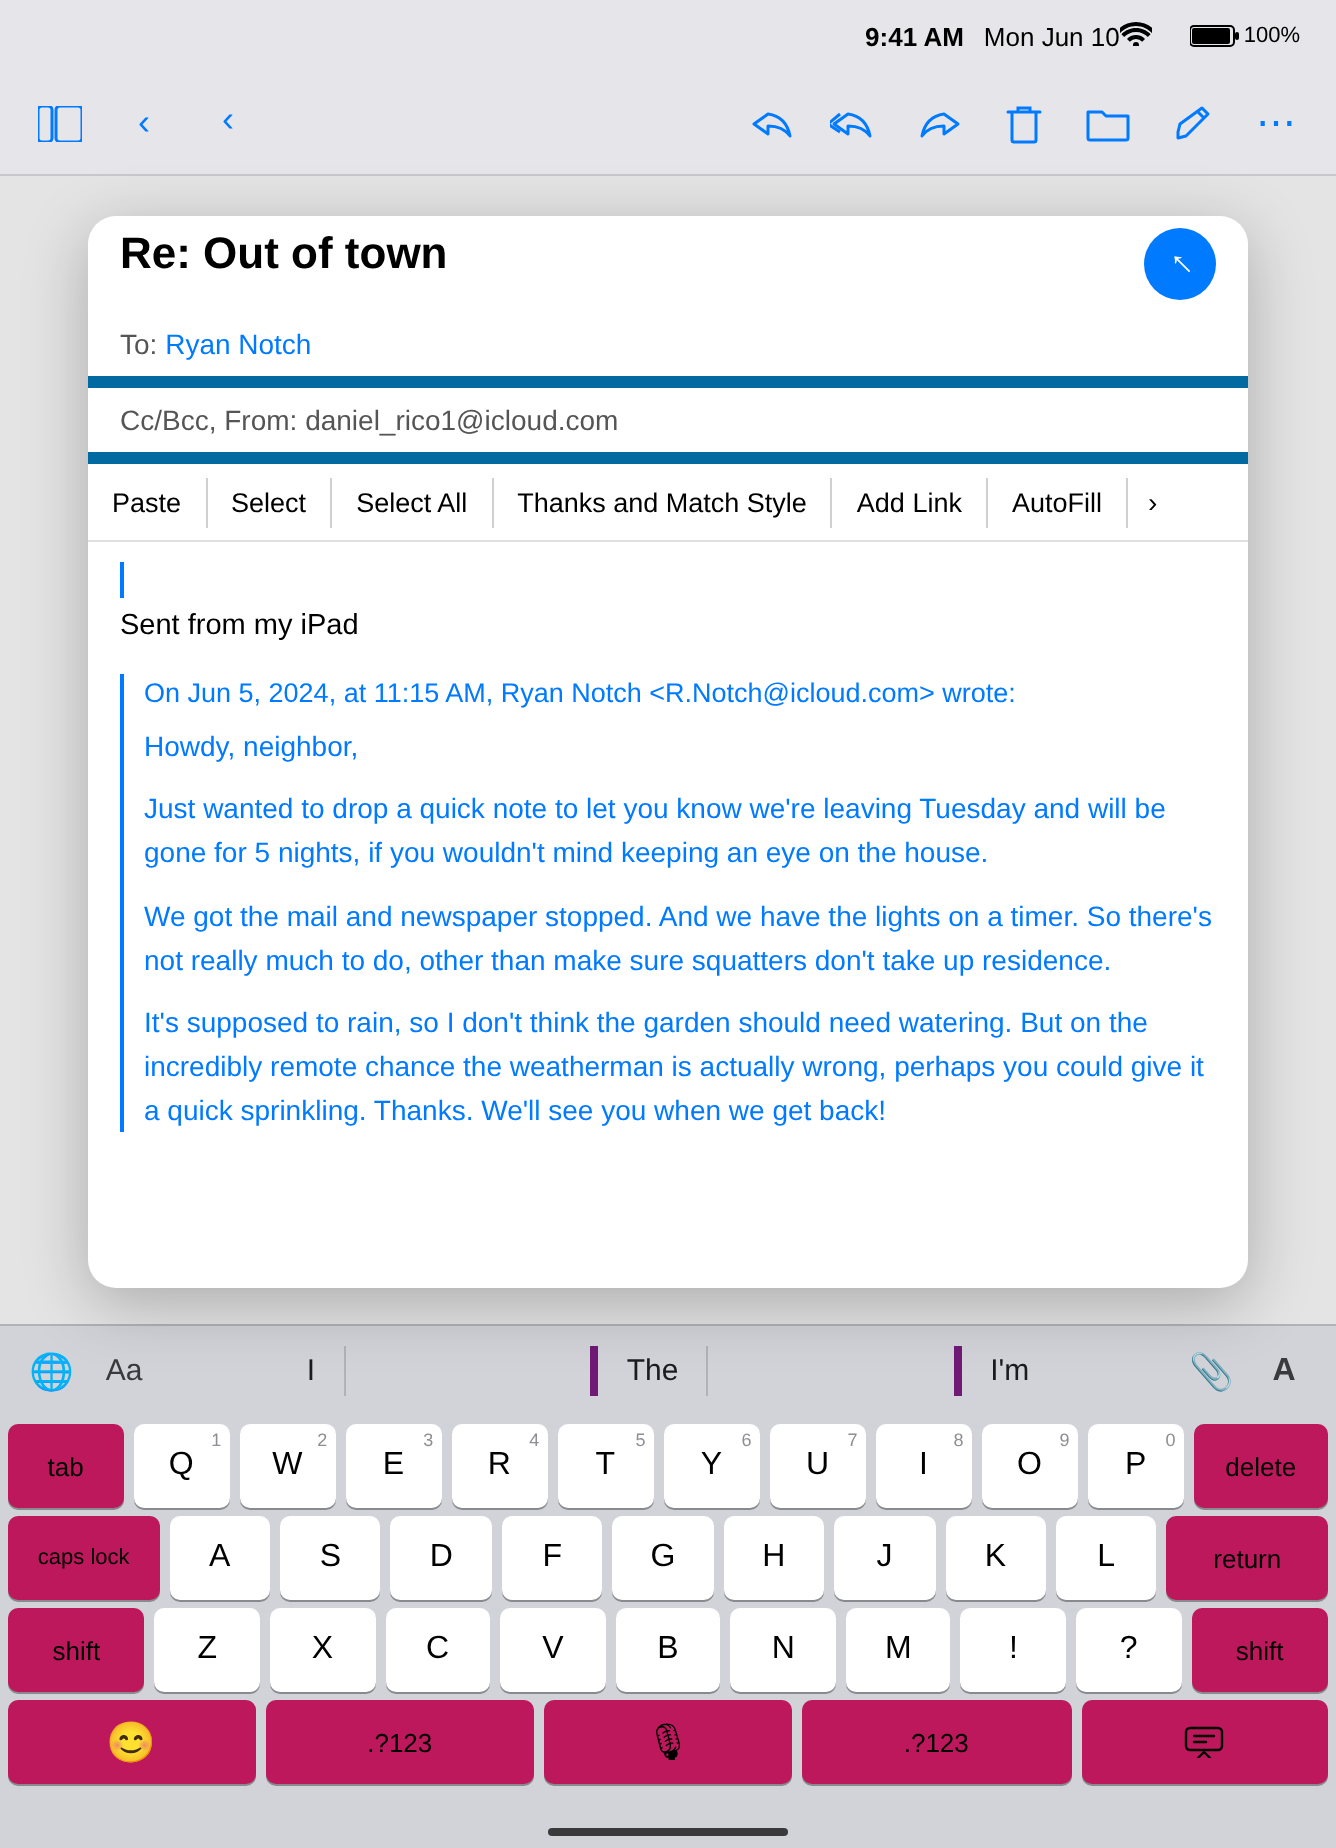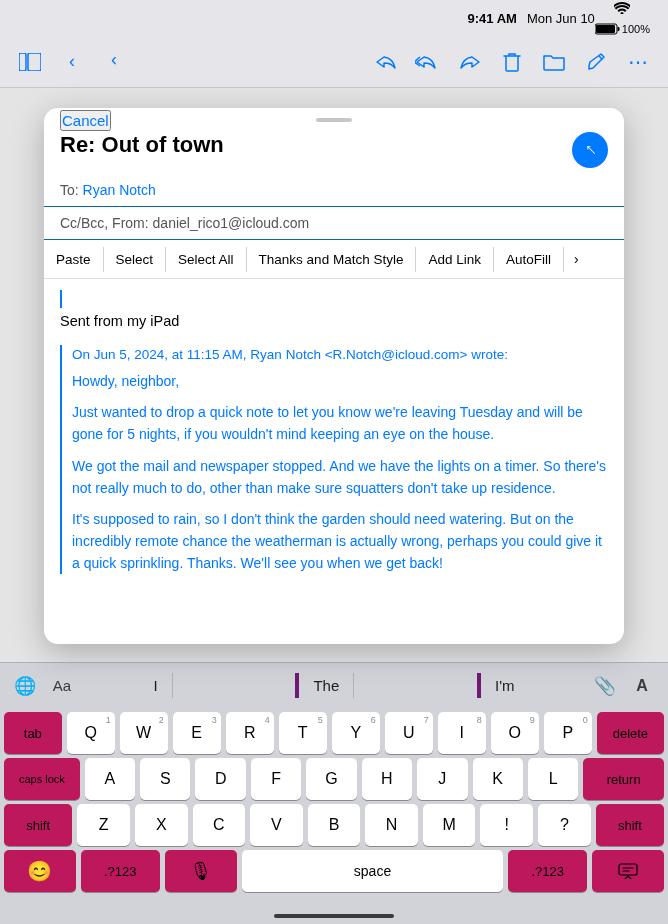--- a/index.html
+++ b/index.html
@@ -32,22 +32,21 @@
     }
     .status-date {
       font-size: 13px;
       font-weight: 400;
       color: #000;
       margin-left: 6px;
     }
     .status-right {
       display: flex;
       align-items: center;
-      gap: 6px;
-      flex-direction: column;
+      gap: 19px;
     }
 
     
     .toolbar {
       position: absolute;
       top: 36px; left: 0; right: 0;
       height: 52px;
       background: #e5e5ea;
       display: flex;
       align-items: center;
@@ -145,21 +144,21 @@
     .send-icon {
       color: #fff;
       font-size: 18px;
       transform: rotate(-45deg);
       margin-top: -2px;
     }
 
     
     .email-field {
       padding: 8px 16px;
-      border-bottom: 1px solid #0369a1;
+      border-bottom: 6px solid #0369a1;
       font-size: 14px;
       color: #555;
     }
     .email-field .label {
       color: #555;
     }
     .email-field .value {
       color: #007aff;
     }
 
@@ -438,24 +437,20 @@
         </svg>
     </span>
     <span class="toolbar-icon" style="font-size:20px;color:#007aff;">⋯</span>
   </div>
 </div>
 
 <div class="bg-content"></div>
 
 <div class="compose-modal">
 
-  <div class="modal-header">
-    <div class="modal-drag-handle"></div>
-    <button class="modal-cancel">Cancel</button>
-  </div>
 
   <div class="email-subject-row">
     <span class="email-subject">Re: Out of town</span>
     <div class="send-button">
       <span class="send-icon">↑</span>
     </div>
   </div>
 
   <div class="email-field">
     <span class="label">To:</span>
@@ -574,23 +569,20 @@
   <div class="keyboard-row row-bottom">
     <div class="key key-wide key-emoji">
       <span>😊</span>
     </div>
     <div class="key key-wide key-num">
       <span>.?123</span>
     </div>
     <div class="key key-wide key-mic">
       <span>🎙</span>
     </div>
-    <div class="key key-space">
-      <span>space</span>
-    </div>
     <div class="key key-wide key-num2">
       <span>.?123</span>
     </div>
     <div class="key key-wide key-kb">
       <svg width="20" height="16" viewBox="0 0 20 16">
           <rect x="1" y="1" width="18" height="11" rx="2" fill="none" stroke="#000" stroke-width="1.2"></rect>
           <path d="M5 5h10M5 8h6M10 13l-3 3M10 13l3 3" stroke="#000" stroke-width="1.2" stroke-linecap="round"></path>
         </svg>
     </div>
   </div>

